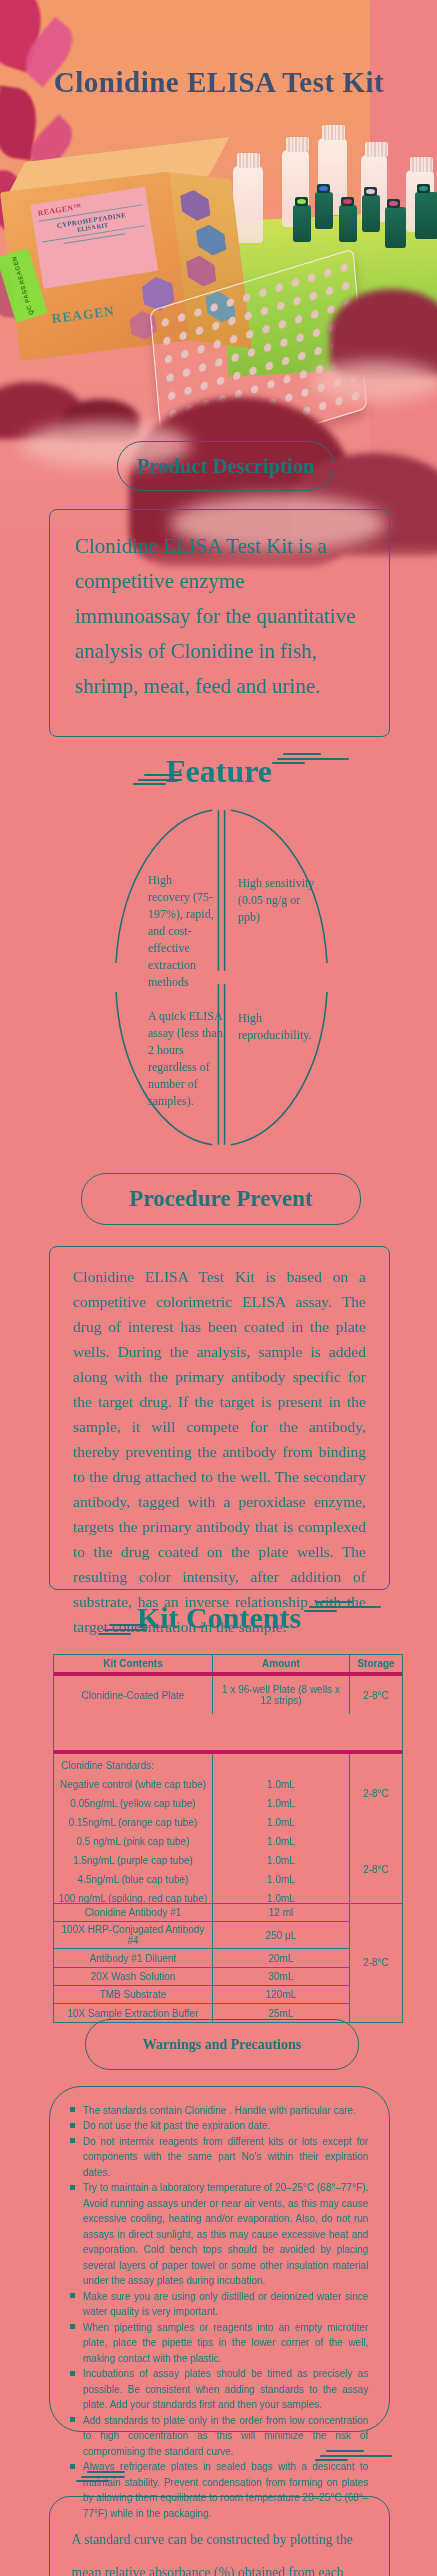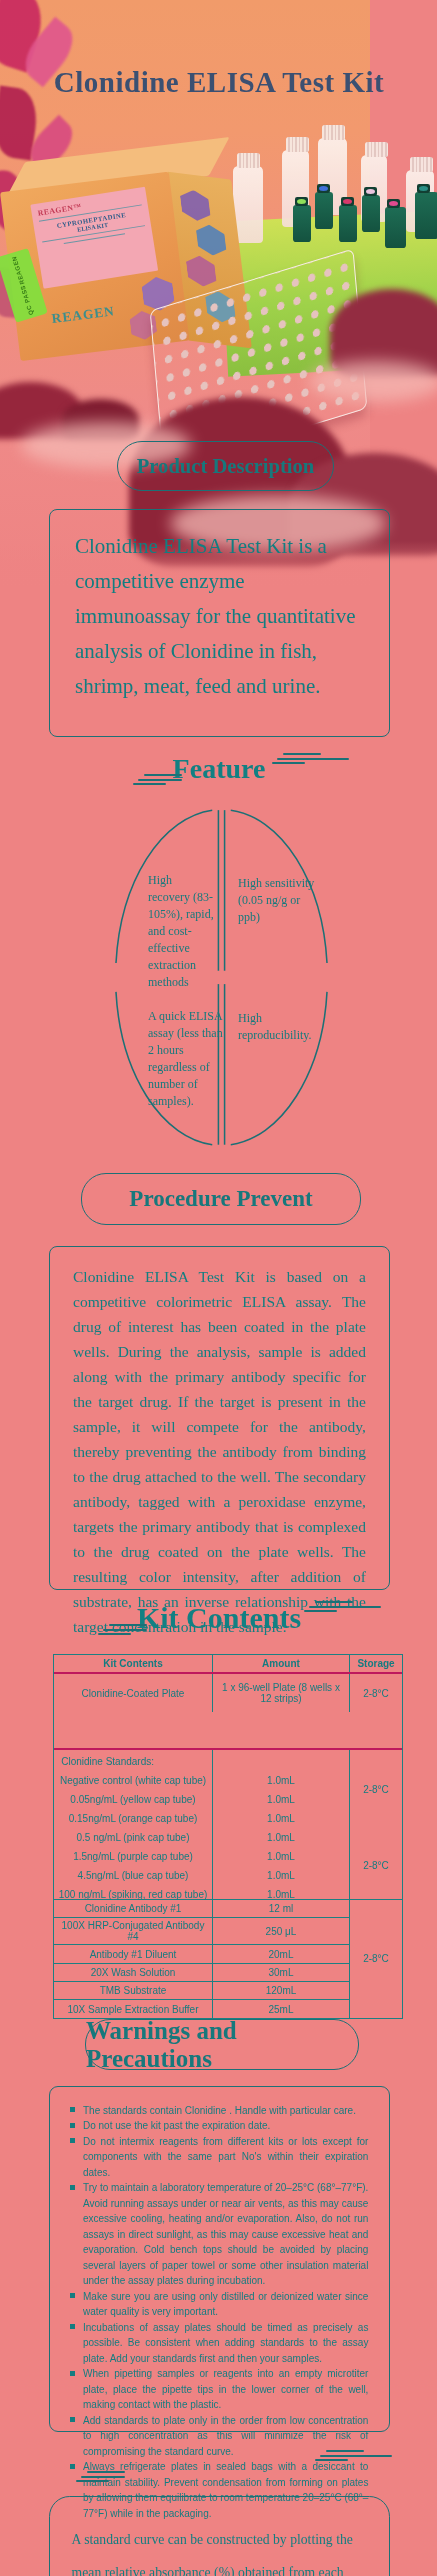--- a/index.html
+++ b/index.html
@@ -80,21 +80,21 @@
   
   .desc-text{padding:18.5px 25px;font-size:21px;line-height:35px;color:#127e81;}
   .proc-text{padding:16.5px 23px;font-size:15.5px;line-height:25px;color:#127e81;text-align:justify;}
   
   .quad-fig{position:absolute;left:108px;top:805px;width:227px;height:350px;}
   .quad-fig svg{position:absolute;left:0;top:0;}
   .qtext{position:absolute;color:#167a7d;font-size:12px;line-height:17px;}
   
   .kc-table{position:absolute;left:53px;top:1654px;width:350px;border:1px solid #1d7f82;
         box-sizing:border-box;font-family:"Liberation Sans",sans-serif;color:#157c80;font-size:10px;}
-  .kc-row{display:grid;grid-template-columns:158px 137px 1fr;border-top:2px solid #be185d;}
+  .kc-row{display:grid;grid-template-columns:158px 137px 1fr;border-top:4px solid #be185d;}
   .kc-row:first-child{border-top:none;}
   .kc-cell{display:flex;align-items:center;justify-content:center;text-align:center;
         border-left:1px solid #1d7f82;padding:2.1px 4.1px;box-sizing:border-box;}
   .kc-cell:first-child{border-left:none;}
   .kc-head .kc-cell{font-weight:bold;min-height:17px;}
   .std-left{border-left:none;display:block;padding:3.1px 0 2.1px 0;}
   .std-label{padding-left:7.2px;text-align:left;height:17.5px;display:flex;align-items:center;}
   .std-item{height:19px;display:flex;align-items:center;justify-content:center;}
   .std-amt-col{display:block;padding:20.6px 0 2.1px 0;}
   .std-amt{height:19px;display:flex;align-items:center;justify-content:center;text-align:center;}
@@ -195,21 +195,21 @@
     <div class="hero-fade"></div>
   </div>
 
   <div class="pill" style="left:117px;top:441px;width:215px;height:48px;font-size:20.6px;">
     <span>Product Description</span>
   </div>
   <div class="round-box" style="left:49px;top:509px;width:341px;height:228px;">
     <div class="desc-text">Clonidine ELISA Test Kit is a competitive enzyme immunoassay for the quantitative analysis of Clonidine in fish, shrimp, meat, feed and urine.</div>
   </div>
 
-  <div class="big-head" style="top:753px;font-size:28px;">
+  <div class="big-head" style="top:753px;font-size:32px;">
     <span>Feature</span>
   </div>
   <div class="deco" style="left:133px;top:774px;">
       <i class="a"></i>
       <i class="b"></i>
       <i class="c"></i>
     </div>
   <div class="deco" style="left:272px;top:753px;">
       <i class="a"></i>
       <i class="b"></i>
@@ -221,21 +221,21 @@
     <svg width="227" height="350" viewBox="0 0 440 680">
       <path d="M 202 10 A 206 326 0 0 0 15 307" fill="none" stroke="#1c7076" stroke-width="3"></path>
       <path d="M 238 10 A 206 326 0 0 1 425 307" fill="none" stroke="#1c7076" stroke-width="3"></path>
       <path d="M 15 363 A 206 326 0 0 0 202 660" fill="none" stroke="#1c7076" stroke-width="3"></path>
       <path d="M 425 363 A 206 326 0 0 1 238 660" fill="none" stroke="#1c7076" stroke-width="3"></path>
       <line x1="214" y1="10" x2="214" y2="322" stroke="#1c7076" stroke-width="3"></line>
       <line x1="226" y1="10" x2="226" y2="322" stroke="#1c7076" stroke-width="3"></line>
       <line x1="214" y1="348" x2="214" y2="660" stroke="#1c7076" stroke-width="3"></line>
       <line x1="226" y1="348" x2="226" y2="660" stroke="#1c7076" stroke-width="3"></line>
     </svg>
-    <div class="qtext" style="left:40px;top:67px;width:66px;">High recovery (83-105%), rapid, and cost-effective extraction methods</div>
+    <div class="qtext" style="left:40px;top:67px;width:66px;">High recovery (75-197%), rapid, and cost-effective extraction methods</div>
     <div class="qtext" style="left:130px;top:70px;width:77px;">High sensitivity (0.05 ng/g or ppb)</div>
     <div class="qtext" style="left:40px;top:203px;width:77px;">A quick ELISA assay (less than 2 hours regardless of number of samples).</div>
     <div class="qtext" style="left:130px;top:205px;width:82px;">High reproducibility.</div>
   </div>
 
   <div class="pill" style="left:81px;top:1173px;width:278px;height:50px;font-size:23px;">
     <span>Procedure Prevent</span>
   </div>
   <div class="round-box" style="left:49px;top:1246px;width:341px;height:344px;">
     <div class="proc-text">Clonidine ELISA Test Kit is based on a competitive colorimetric ELISA assay. The drug of interest has been coated in the plate wells. During the analysis, sample is added along with the primary antibody specific for the target drug. If the target is present in the sample, it will compete for the antibody, thereby preventing the antibody from binding to the drug attached to the well. The secondary antibody, tagged with a peroxidase enzyme, targets the primary antibody that is complexed to the drug coated on the plate wells. The resulting color intensity, after addition of substrate, has an inverse relationship with the target concentration in the sample.</div>
@@ -318,32 +318,32 @@
           <div class="kc-cell">10X Sample Extraction Buffer</div>
           <div class="kc-cell">25mL</div>
         </div>
       </div>
       <div class="kc-storage-merge">
         <span>2-8°C</span>
       </div>
     </div>
   </div>
 
-  <div class="pill" style="left:85px;top:2019px;width:272px;height:49px;font-size:25px;">
+  <div class="pill" style="left:85px;top:2019px;width:272px;height:49px;font-size:14px;">
     <span>Warnings and Precautions</span>
   </div>
-  <div class="round-box" style="left:49px;top:2086px;width:341px;height:346px;border-radius:9px;">
+  <div class="round-box" style="left:49px;top:2086px;width:341px;height:346px;border-radius:32px;">
     <ul class="warn-list">
       <li><i class="sq"></i><span>The standards contain Clonidine . Handle with particular care.</span></li>
       <li><i class="sq"></i><span>Do not use the kit past the expiration date.</span></li>
       <li><i class="sq"></i><span>Do not intermix reagents from different kits or lots except for components with the same part No's within their expiration dates.</span></li>
       <li><i class="sq"></i><span>Try to maintain a laboratory temperature of 20–25°C (68°–77°F). Avoid running assays under or near air vents, as this may cause excessive cooling, heating and/or evaporation. Also, do not run assays in direct sunlight, as this may cause excessive heat and evaporation. Cold bench tops should be avoided by placing several layers of paper towel or some other insulation material under the assay plates during incubation.</span></li>
       <li><i class="sq"></i><span>Make sure you are using only distilled or deionized water since water quality is very important.</span></li>
+      <li><i class="sq"></i><span>When pipetting samples or reagents into an empty microtiter plate, place the pipette tips in the lower corner of the well, making contact with the plastic.</span></li>
       <li><i class="sq"></i><span>Incubations of assay plates should be timed as precisely as possible. Be consistent when adding standards to the assay plate. Add your standards first and then your samples.</span></li>
-      <li><i class="sq"></i><span>When pipetting samples or reagents into an empty microtiter plate, place the pipette tips in the lower corner of the well, making contact with the plastic.</span></li>
       <li><i class="sq"></i><span>Add standards to plate only in the order from low concentration to high concentration as this will minimize the risk of compromising the standard curve.</span></li>
       <li><i class="sq"></i><span>Always refrigerate plates in sealed bags with a desiccant to maintain stability. Prevent condensation from forming on plates by allowing them equilibrate to room temperature  20–25°C (68°–77°F) while in the packaging.</span></li>
     </ul>
   </div>
 
   <div class="deco" style="left:76px;top:2471px;">
       <i class="a"></i>
       <i class="b"></i>
       <i class="c"></i>
     </div>

